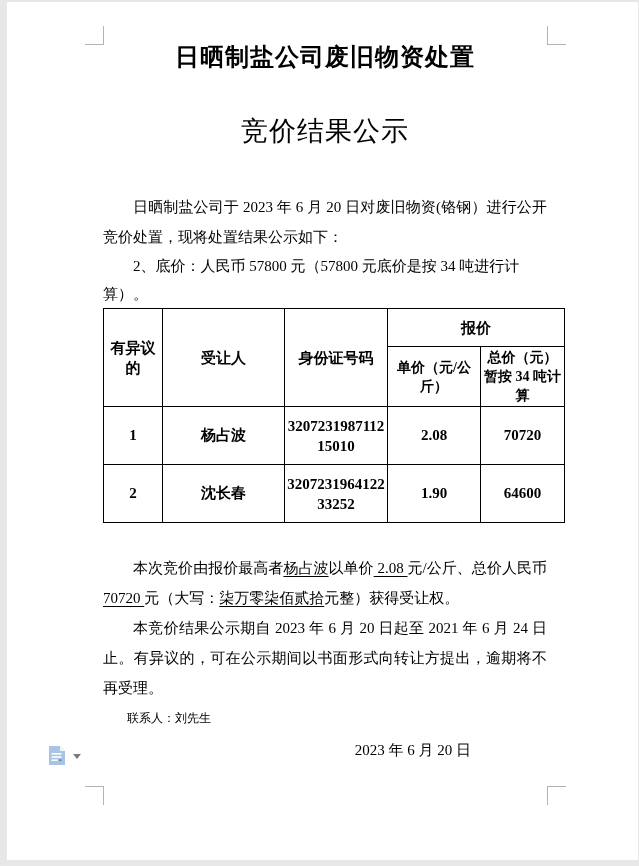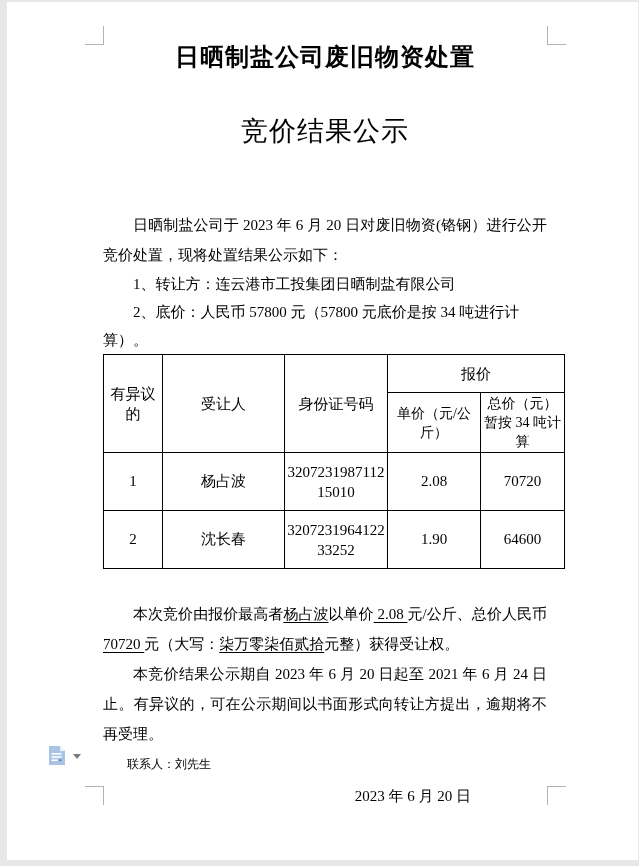--- a/index.html
+++ b/index.html
@@ -26,32 +26,32 @@
   }
   .doc-subtitle{
     margin:40px 0 0 0;
     font-size:27px;font-weight:normal;
     text-align:center;line-height:34px;letter-spacing:1px;
   }
   .para{
     margin:0;font-size:15px;line-height:30px;
     text-indent:2em;text-align:justify;
   }
-  .intro{margin-top:62px;}
+  .intro{margin-top:44px;}
   .item{margin:0;font-size:15px;line-height:28px;text-indent:2em;}
   .u{text-decoration:underline;text-underline-offset:3px;}
 
   table.bid-table{
     border-collapse:collapse;
     width:461px;table-layout:fixed;
     font-size:15px;
   }
   .bid-table th,.bid-table td{
     border:1px solid #000;
-    font-weight:normal;text-align:center;vertical-align:middle;
+    font-weight:bold;text-align:center;vertical-align:middle;
     padding:1px 2px;
   }
   .bid-table .hrow1{height:38px;}
   .bid-table .hrow2 th{height:38px;font-size:14px;line-height:19px;}
   .bid-table .drow{height:58px;}
   .bid-table th{line-height:20px;}
   .cell-id{word-break:break-all;line-height:20px;}
 
   .result{margin-top:30px;}
   .notice{margin-top:0;}
@@ -93,21 +93,20 @@
   <div class="crop crop-bl"></div>
   <div class="crop crop-br"></div>
 
   <div class="content">
 
     <h1 class="doc-title">日晒制盐公司废旧物资处置</h1>
     <h2 class="doc-subtitle">竞价结果公示</h2>
 
     <p class="para intro">日晒制盐公司于 2023 年 6 月 20 日对废旧物资(铬钢）进行公开竞价处置，现将处置结果公示如下：</p>
 
-    <p class="item">1、转让方：连云港市工投集团日晒制盐有限公司</p>
     <p class="item">2、底价：人民币 57800 元（57800 元底价是按 34 吨进行计算）。</p>
 
     <table class="bid-table">
       <colgroup>
         <col style="width:59px">
           <col style="width:122px">
           <col style="width:103px">
           <col style="width:93px">
           <col style="width:84px">
       </colgroup>

